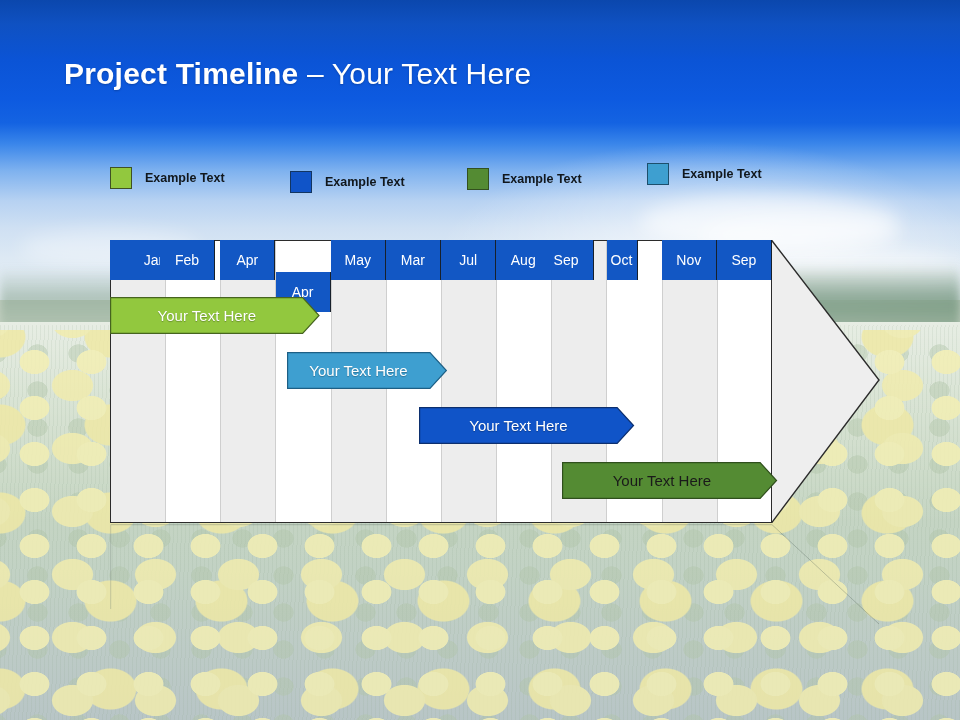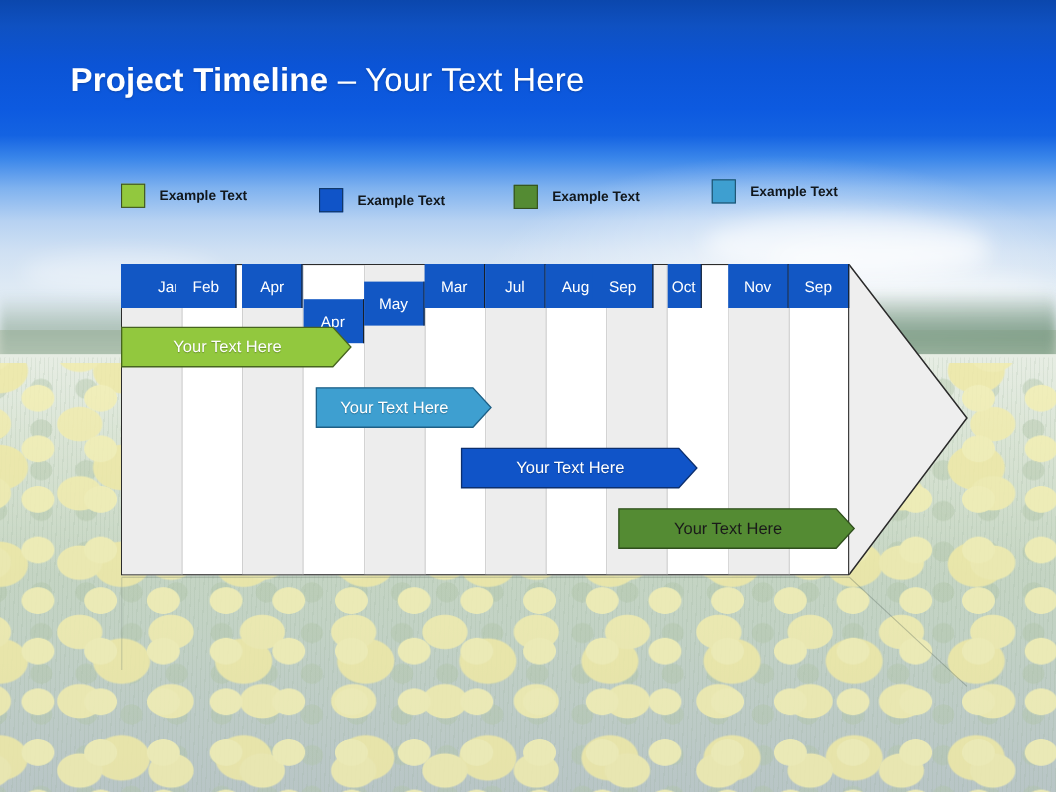--- a/index.html
+++ b/index.html
@@ -166,21 +166,21 @@
       <div class="col shade" style="left: 441.333px; width: 55.1667px;"></div>
       <div class="col" style="left: 496.5px; width: 55.1667px;"></div>
       <div class="col shade" style="left: 551.667px; width: 55.1667px;"></div>
       <div class="col" style="left: 606.833px; width: 55.1667px;"></div>
     </div>
   <div id="headers">
       <div class="hdr" style="left: 0px; width: 78px; padding-left: 13px;">Jan</div>
       <div class="hdr" style="left: 50px; width: 55.1667px;">Feb</div>
       <div class="hdr" style="left: 110.333px; width: 55.1667px;">Apr</div>
       <div class="hdr" style="left: 165.5px; width: 55.1667px; margin-top: 32px;">Apr</div>
-      <div class="hdr" style="left: 220.667px; width: 55.1667px; margin-top: 16px;">May</div>
+      <div class="hdr" style="left: 220.667px; width: 55.1667px;">May</div>
       <div class="hdr" style="left: 275.833px; width: 55.1667px;">Mar</div>
       <div class="hdr" style="left: 331px; width: 55.1667px;">Jul</div>
       <div class="hdr" style="left: 386.167px; width: 55.1667px;">Aug</div>
       <div class="hdr" style="left: 429px; width: 55.1667px;">Sep</div>
       <div class="hdr" style="left: 496.5px; width: 31px;">Oct</div>
       <div class="hdr" style="left: 551.667px; width: 55.1667px;">Nov</div>
       <div class="hdr" style="left: 606.833px; width: 55.1667px;">Sep</div>
     </div>
   <svg class="hdr-wedge" width="110" height="42" viewBox="0 0 110 42" style="left:661px;top:0;position:absolute;">
     <polygon points="0,0 0,40 40,40 0.5,0.5" fill="#1257c4"></polygon>

